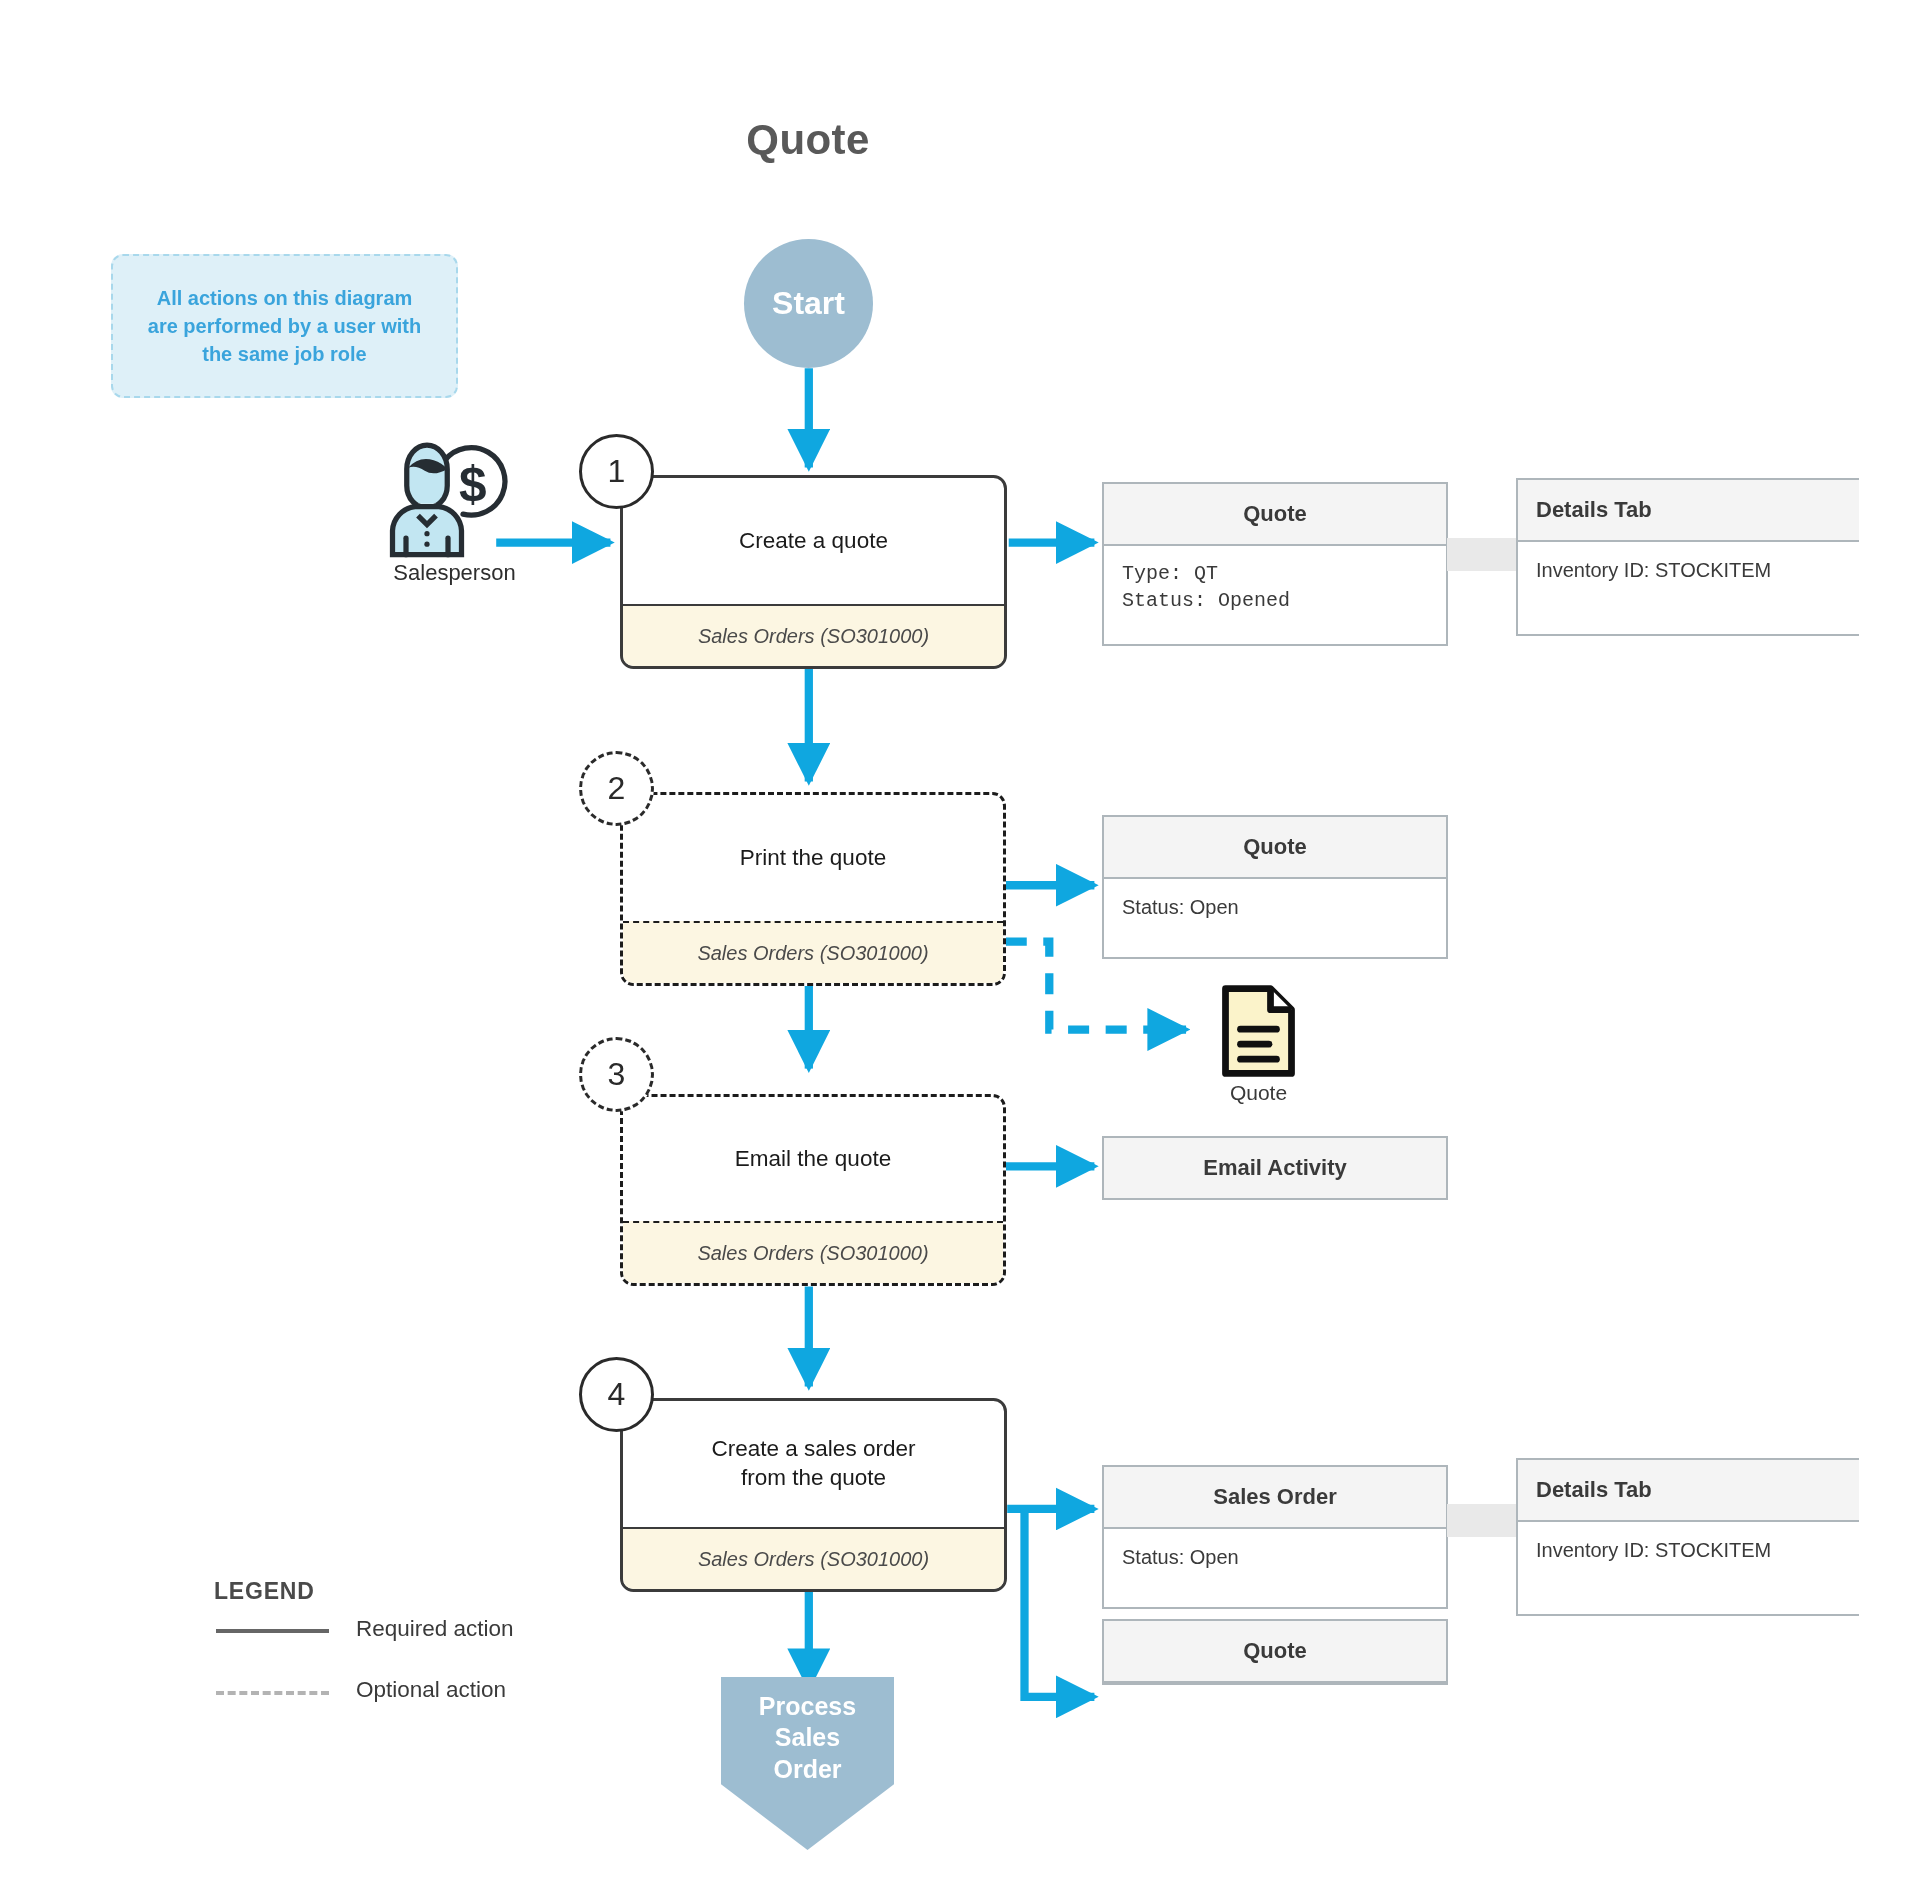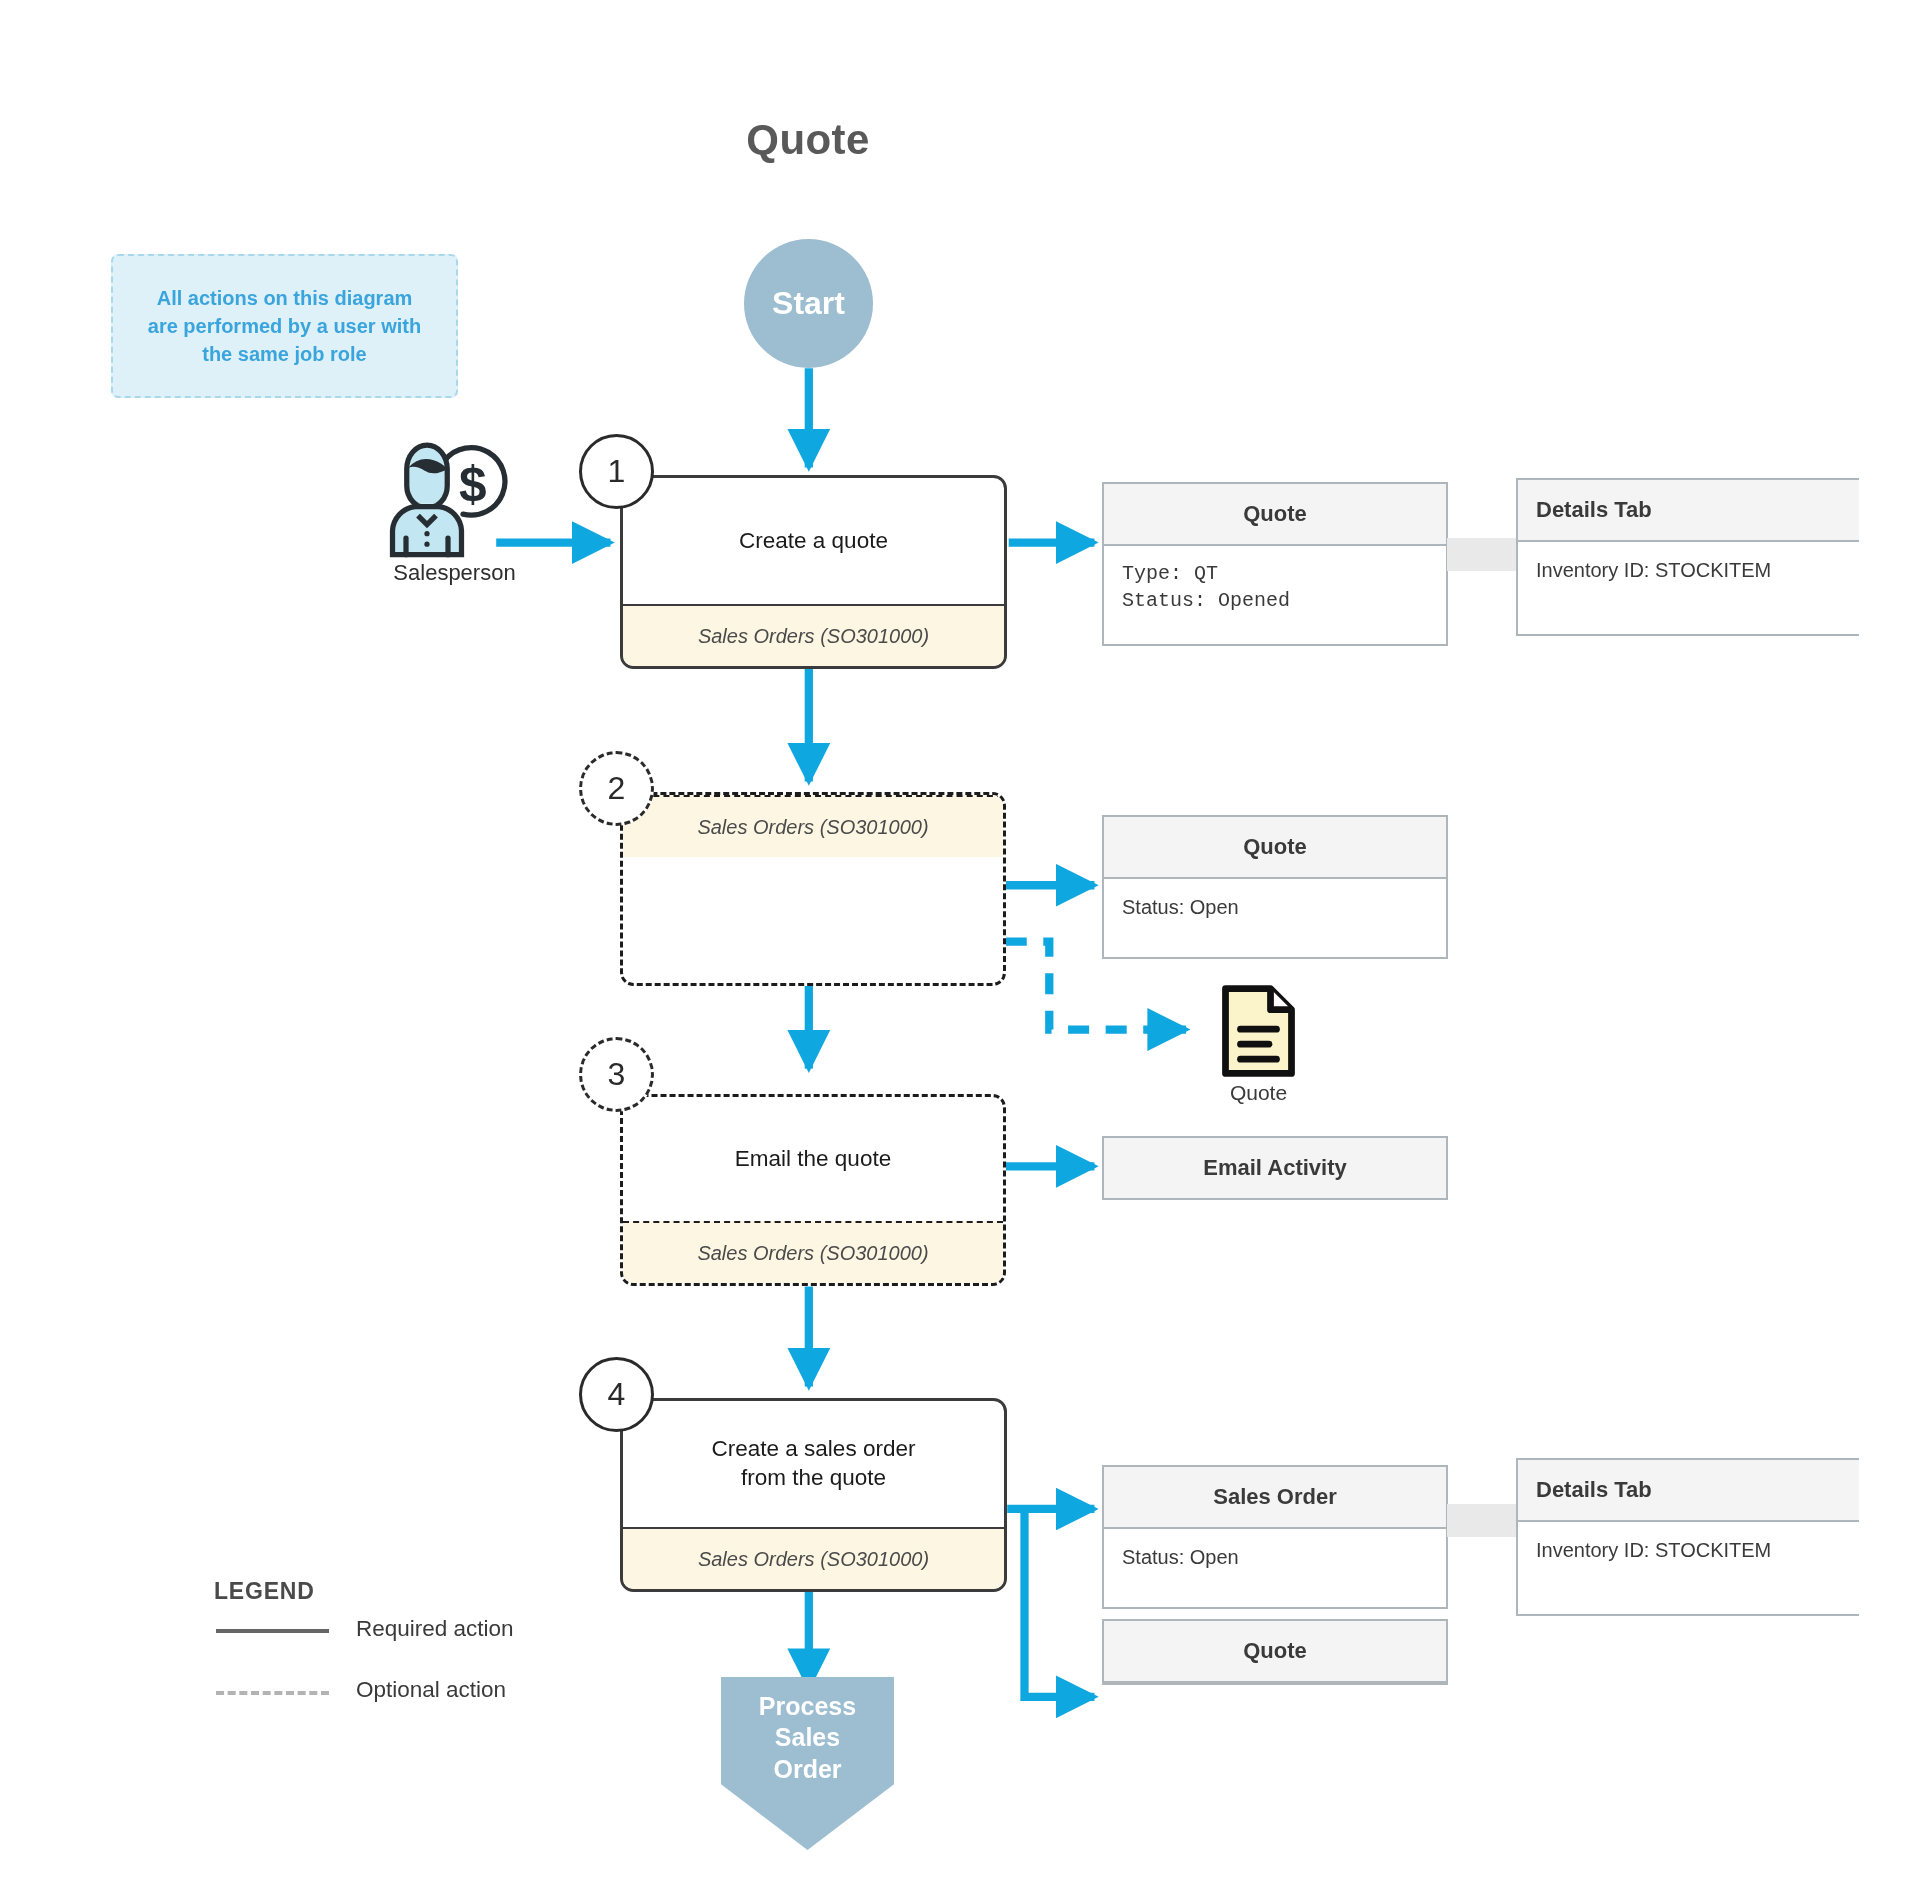--- a/index.html
+++ b/index.html
@@ -28,21 +28,21 @@
     color: #595959;
     letter-spacing: 0.4px;
   }
 
   
   #note-box {
     left: 111px; top: 254px;
     width: 347px; height: 144px;
     background: #def0f8;
     border: 2.3px dashed #a8d8ec;
-    border-radius: 7px;
+    border-radius: 12px;
     box-sizing: border-box;
     display: flex;
     align-items: center;
     justify-content: center;
   }
   #note-box .note-text {
     font-size: 20px;
     font-weight: bold;
     color: #3aa4dc;
     text-align: center;
@@ -287,20 +287,21 @@
 Status: Opened</div>
   </div>
   <div class="abs card-link" style="left:1447px; top:538px; width:69px;"></div>
   <div class="abs entity-card" style="left:1516px; top:478px; width:356px;">
     <div class="entity-head left">Details Tab</div>
     <div class="entity-body" style="height:62px;">Inventory ID: STOCKITEM</div>
   </div>
 
   <div class="abs step-badge dashed" style="left:579px; top:751px;">2</div>
   <div class="abs step-box dashed" style="left:620px; top:792px; width:386px; height:194px;">
+    <div class="step-body">Print the quote</div>
     <div class="step-foot" style="height:60px;">Sales Orders (SO301000)</div>
   </div>
 
   <div class="abs entity-card" style="left:1102px; top:815px; width:346px;">
     <div class="entity-head">Quote</div>
     <div class="entity-body" style="height:48px;">Status: Open</div>
   </div>
 
   <div class="abs" style="left:1221px; top:984px; width:75px; height:94px;">
     <svg width="75" height="94" viewBox="0 0 100 125">

